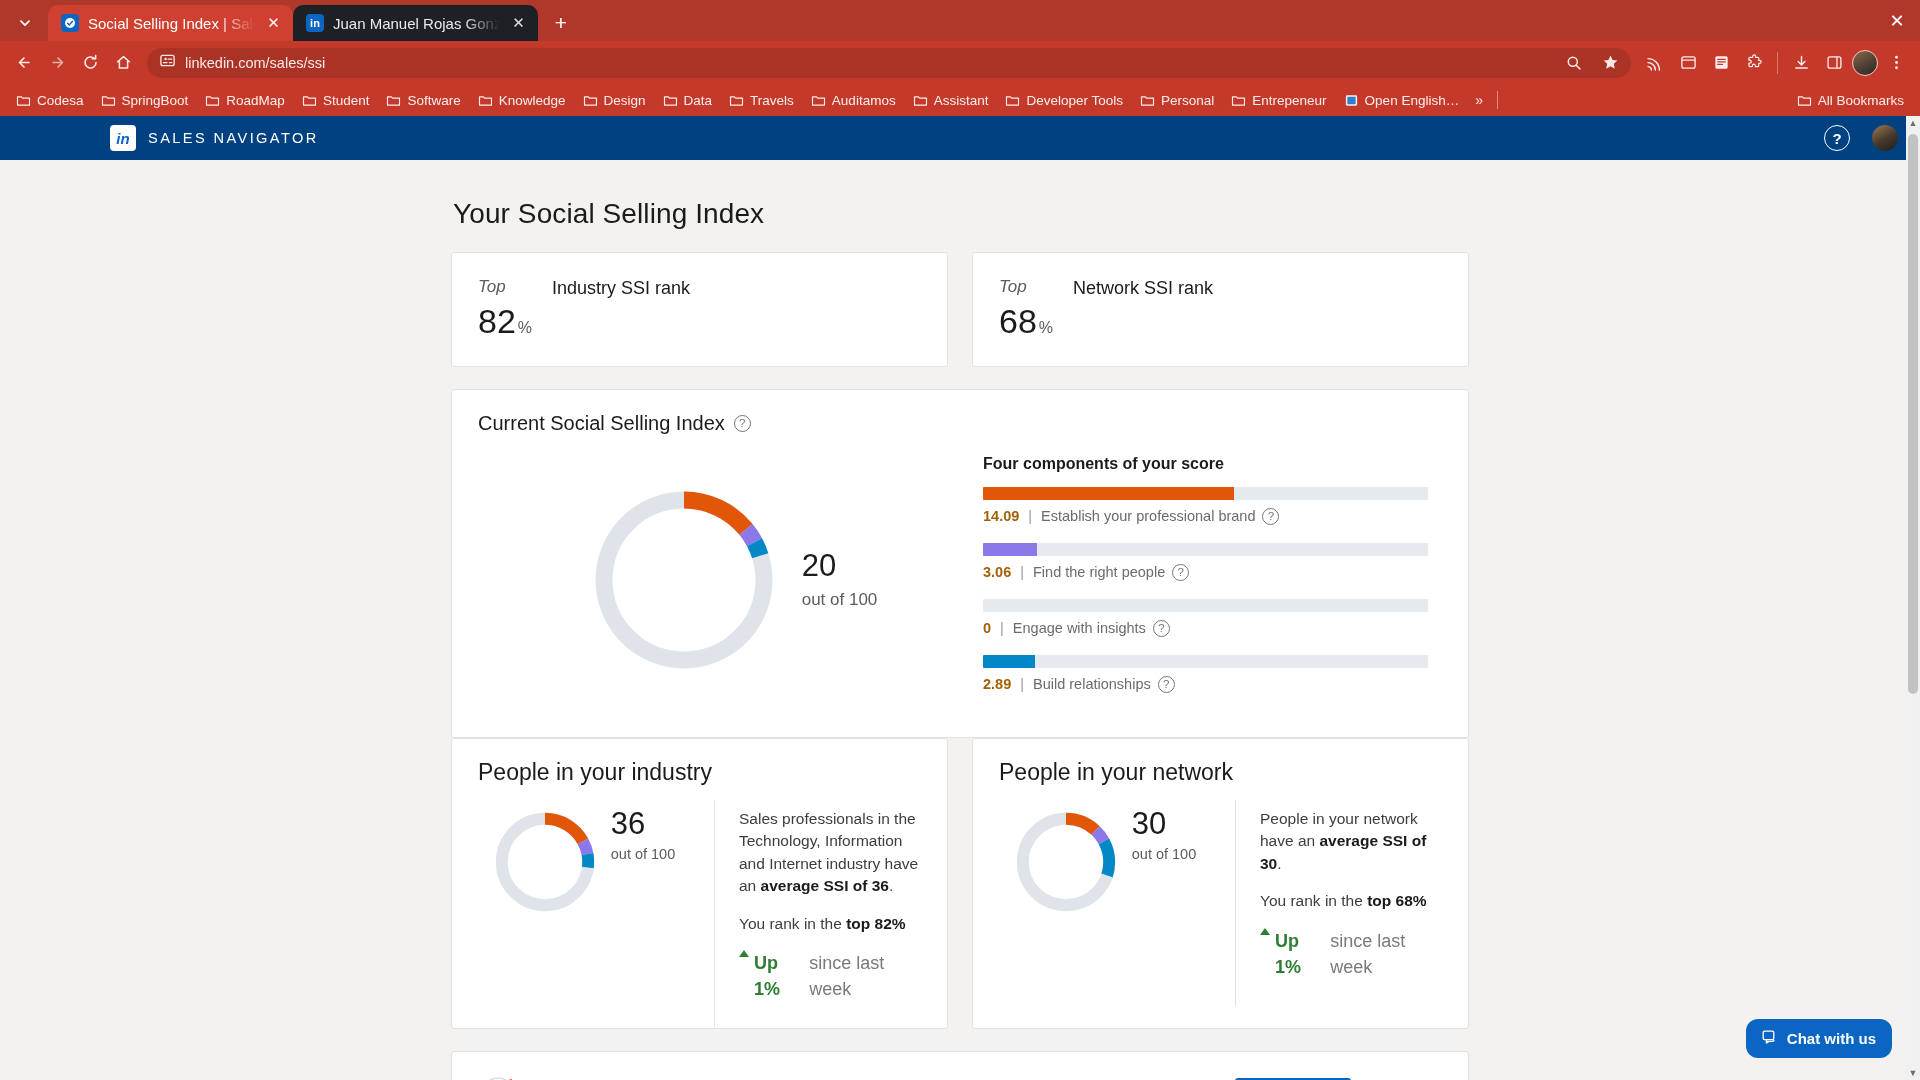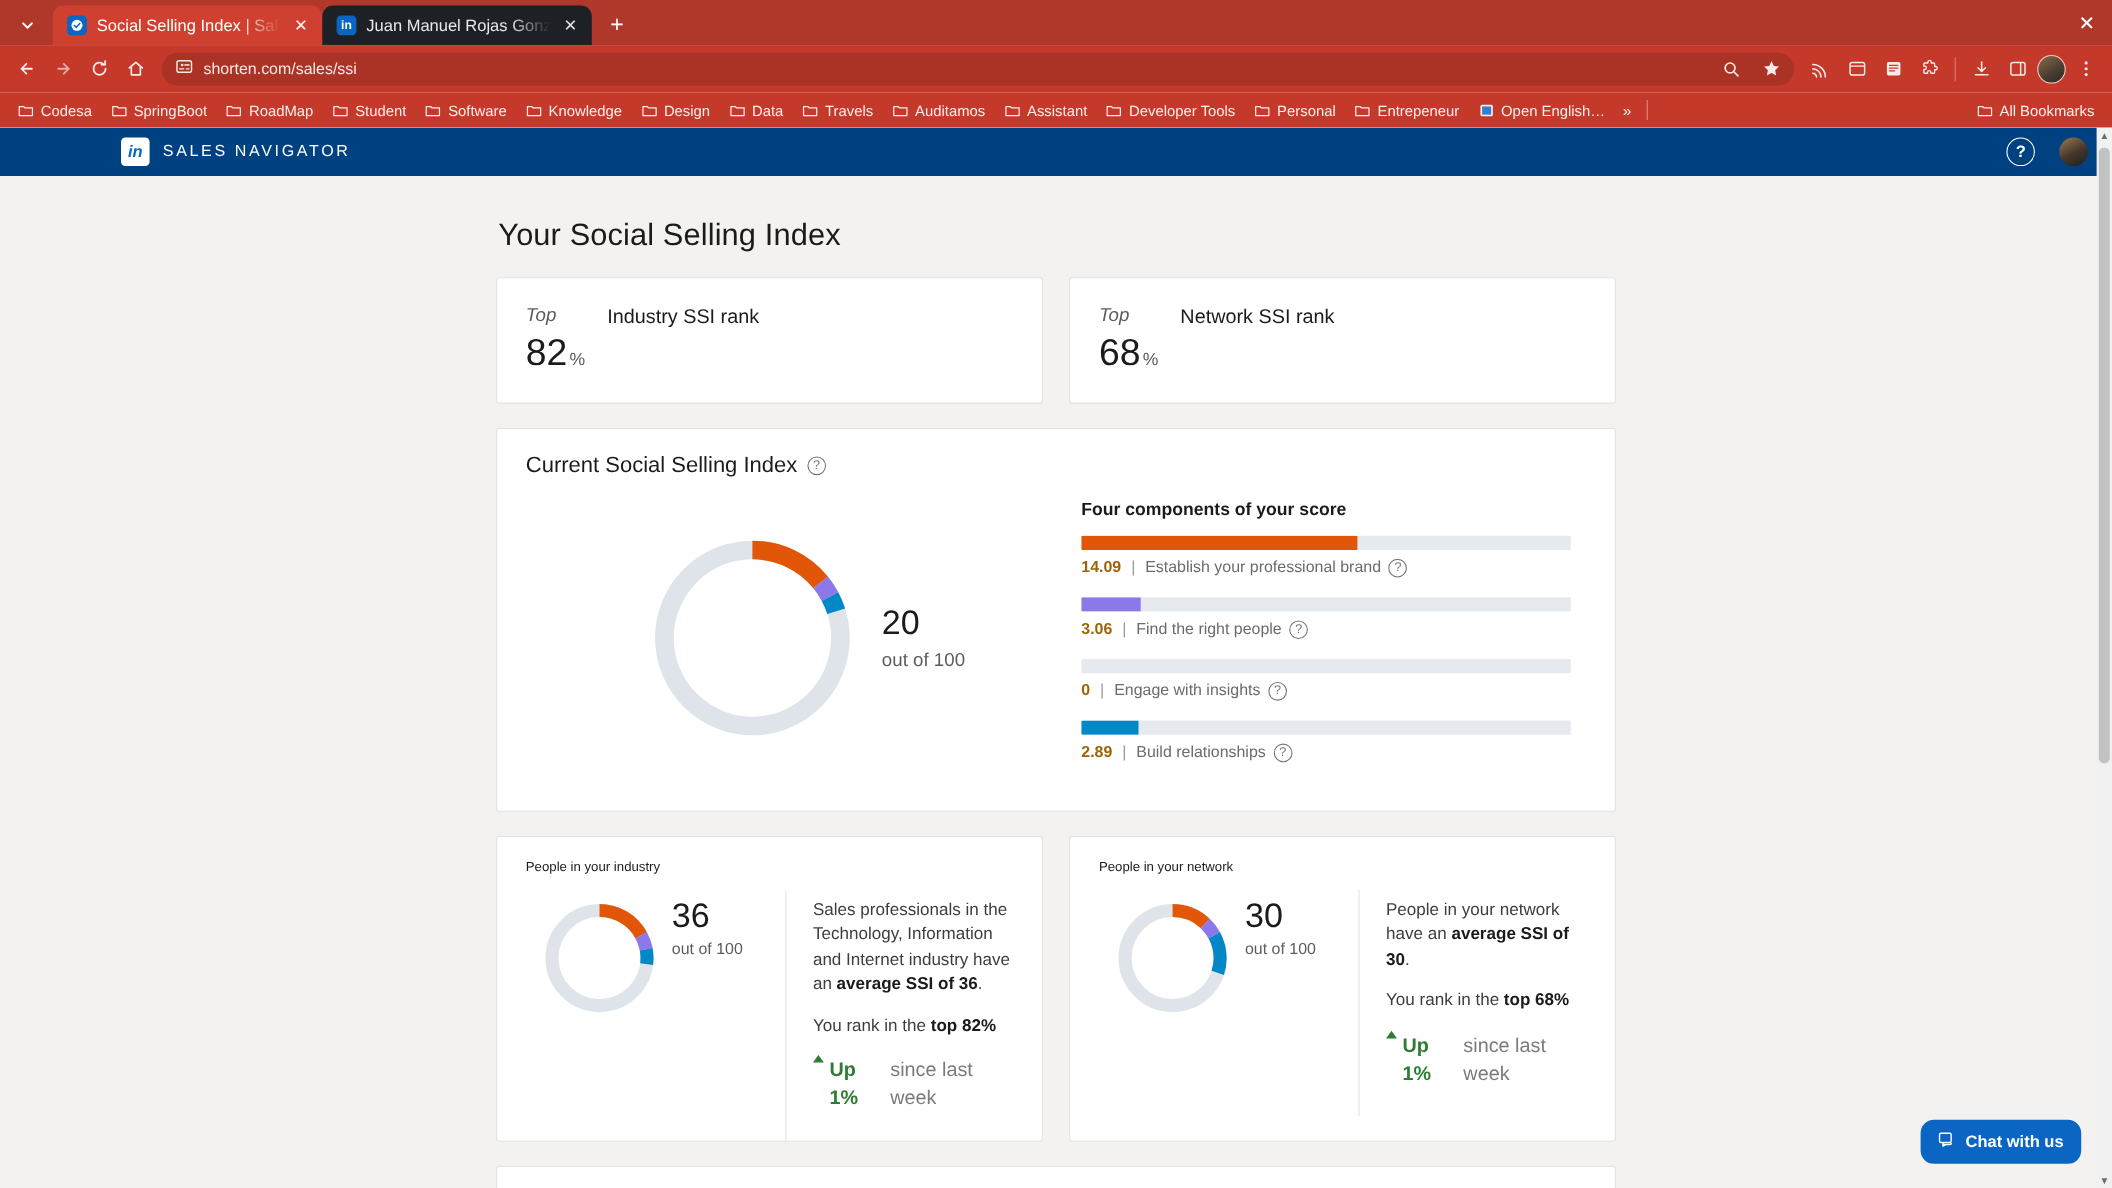--- a/index.html
+++ b/index.html
@@ -125,21 +125,21 @@
   .card { background: #fff; border: 1px solid #e3e2e0; border-radius: 3px; }
 
   .rank-row { display: flex; gap: 24px; margin-bottom: 22px; }
   .rank-card { flex: 1; padding: 22px 26px 24px 26px; display: flex; gap: 20px; align-items: flex-start; }
   .rank-left { padding-top: 2px; }
   .rank-top { font-size: 17px; font-style: italic; color: #5c5c5c; }
   .rank-num { font-size: 34px; color: #1b1b1b; font-weight: 400; line-height: 1.2; margin-top: 4px; }
   .rank-num small { font-size: 16px; color: #5c5c5c; margin-left: 2px; }
   .rank-label { font-size: 18px; color: #1b1b1b; padding-top: 3px; }
 
-  .ssi-card { padding: 22px 40px 26px 26px; margin-bottom: 22px; }
+  .ssi-card { padding: 22px 40px 26px 26px; }
   .ssi-head { display: flex; align-items: center; gap: 9px; font-size: 20px; color: #1b1b1b; }
   .qmark {
     width: 17px; height: 17px; border: 1.4px solid #767676; border-radius: 50%;
     color: #767676; font-size: 11.5px; display: inline-flex; align-items: center;
     justify-content: center; cursor: pointer; flex: none; line-height: 1;
   }
   .ssi-body { display: flex; margin-top: 8px; }
   .ssi-left { width: 505px; display: flex; align-items: center; justify-content: center; gap: 18px; padding-top: 6px;}
   .donut-score { text-align: left; }
   .donut-score .n { font-size: 31px; color: #1b1b1b; font-weight: 300; line-height: 1; }
@@ -148,21 +148,21 @@
   .ssi-right { flex: 1; padding-top: 12px; }
   .comp-title { font-size: 16px; font-weight: 700; color: #1b1b1b; margin-bottom: 14px; }
   .bar-track { height: 13px; background: #e6eaef; border-radius: 1px; overflow: hidden; }
   .bar-fill { height: 100%; }
   .bar-caption { font-size: 14.5px; color: #6b6b6b; margin: 8px 0 18px 0; display: flex; align-items: center; gap: 7px; }
   .bar-caption b { color: #a16207; font-weight: 700; }
   .bar-caption .pipe { color: #9a9a9a; margin: 0 2px; }
 
   .people-row { display: flex; gap: 24px; margin-bottom: 22px; }
   .people-card { flex: 1; padding: 20px 0 0 0; }
-  .people-title { font-size: 12px; color: #1b1b1b; padding: 0 26px 14px 26px; }
+  .people-title { font-size: 23px; color: #1b1b1b; padding: 0 26px 14px 26px; }
   .people-body { display: flex; align-items: stretch; }
   .people-chart { width: 262px; display: flex; align-items: flex-start; justify-content: center; gap: 12px; padding: 8px 0 26px 0; }
   .people-score .n { font-size: 31px; color: #1b1b1b; font-weight: 300; line-height: 1; }
   .people-score .o { font-size: 14.5px; color: #5c5c5c; margin-top: 7px; }
   .people-text {
     flex: 1; border-left: 1px solid #e3e2e0; padding: 8px 26px 26px 24px;
     font-size: 15.5px; color: #3d3d3d; line-height: 1.45;
   }
   .people-text p { margin-bottom: 15px; }
   .people-text b { color: #1b1b1b; font-weight: 700; }
@@ -251,21 +251,21 @@
     </div>
 
     <div class="omnibox">
       <span>
         <svg width="17" height="17" viewBox="0 0 18 18">
             <rect x="2" y="3.5" width="14" height="11" rx="2" stroke="#fbe9e7" stroke-width="1.4" fill="none"></rect>
             <circle cx="7" cy="7.5" r="1.3" fill="#fbe9e7"></circle>
             <path d="M9.6 7.5h4M4.5 11.2h4M11 11.2h2.5" stroke="#fbe9e7" stroke-width="1.3" stroke-linecap="round"></path>
           </svg>
       </span>
-      <span class="omni-url" title="Search Google or type a URL">shorten.com/sales/ssi</span>
+      <span class="omni-url" title="Search Google or type a URL">linkedin.com/sales/ssi</span>
       <span class="omni-right">
         <span class="tb-icon">
           <svg width="16" height="16" viewBox="0 0 16 16">
               <circle cx="6.8" cy="6.8" r="4.5" stroke="#fbe9e7" stroke-width="1.5" fill="none"></circle>
               <path d="M10.2 10.2L14 14" stroke="#fbe9e7" stroke-width="1.5" stroke-linecap="round"></path>
             </svg>
         </span>
         <span class="tb-icon">
           <svg width="17" height="17" viewBox="0 0 18 18">
               <path d="M9 1.6l2.2 4.7 5 .6-3.7 3.5 1 5.1L9 13l-4.5 2.5 1-5.1L1.8 6.9l5-.6z" fill="#fbe9e7"></path>

